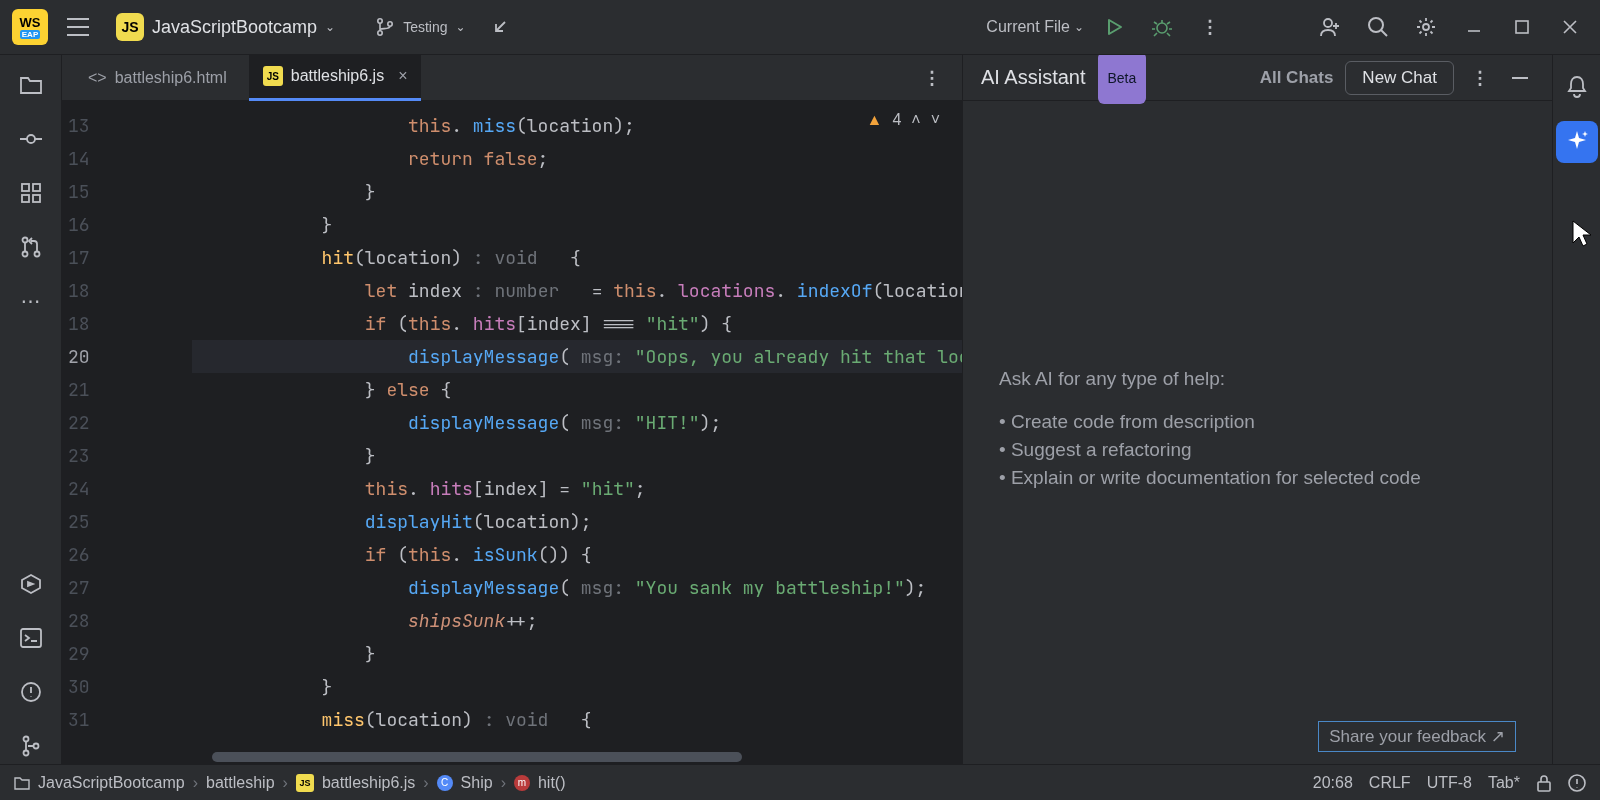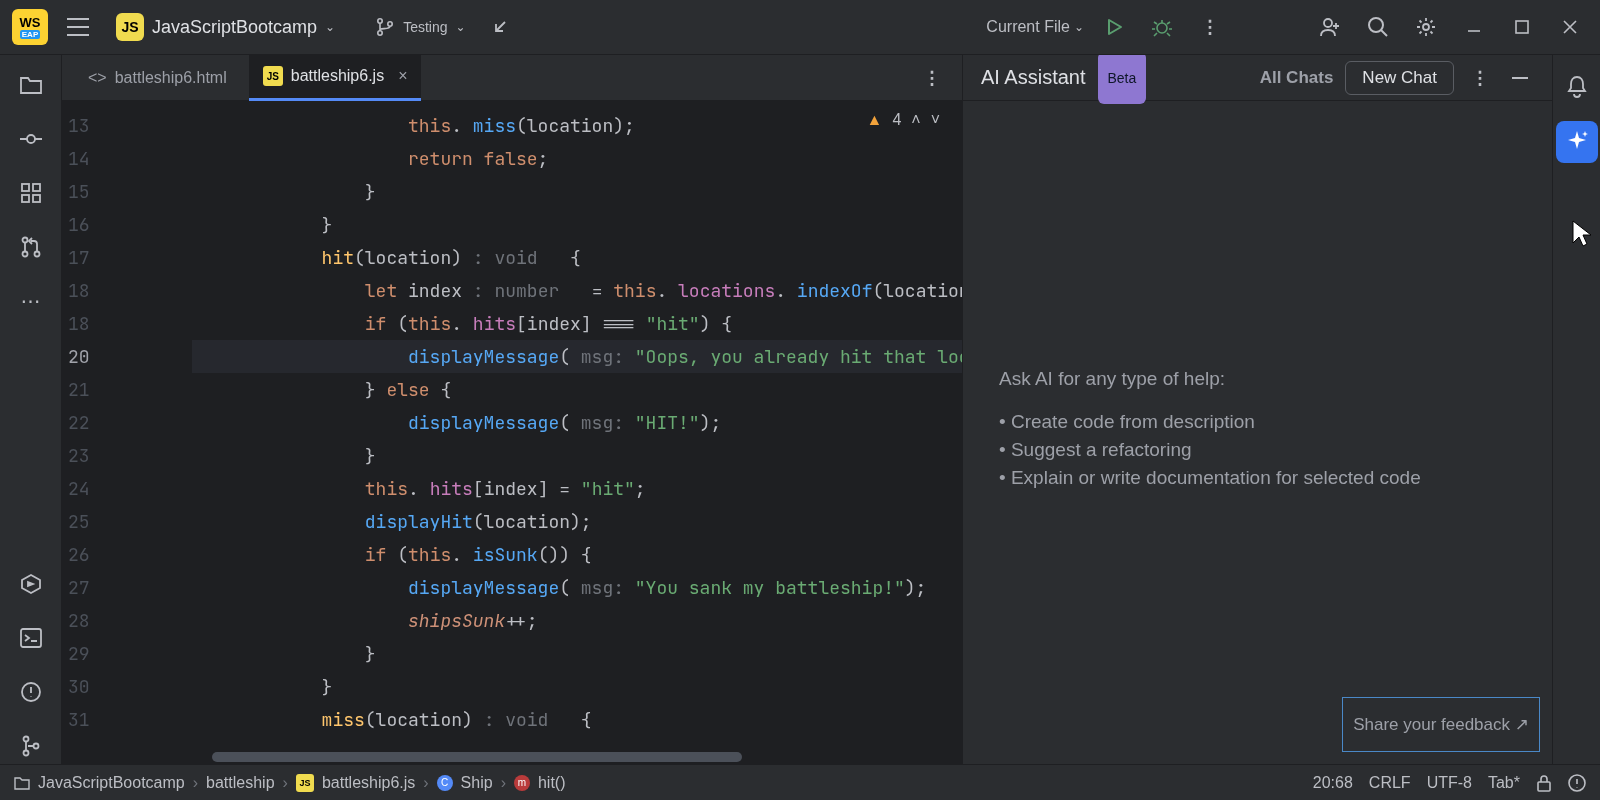--- a/index.html
+++ b/index.html
@@ -111,22 +111,22 @@
       color: #dfe1e5; font-size: 17px; cursor: pointer;
     }
     .ai-content {
       flex: 1; padding: 40px 36px; display: flex; flex-direction: column; position: relative; justify-content: flex-end;
     }
     .ai-prompt-text { font-size: 19px; color: #9da0a8; }
     .ai-suggestions { margin-top: 18px; color: #9da0a8; font-size: 19px; line-height: 28px; }
     .ai-suggestions li { list-style: none; }
     .ai-suggestions li::before { content: "• "; }
     .feedback-link {
-      position: absolute; bottom: 12px; right: 12px;
-      border: 1px solid #4a88c7; padding: 16px 10px; color: #9da0a8;
+      position: absolute; bottom: 12px; right: 36px;
+      border: 1px solid #4a88c7; padding: 4px 10px; color: #9da0a8;
       font-size: 17px; cursor: pointer;
     }
     .ai-input-wrap {
       margin: 0 18px 30px 18px; border: 1px solid #5a5d63;
       position: relative; height: 70px;
     }
     .ai-input {
       background: transparent; border: none; width: 100%; height: 100%;
       padding: 10px 50px 10px 12px; color: #bcbec4; font-size: 17px; resize: none;
       font-family: inherit;

